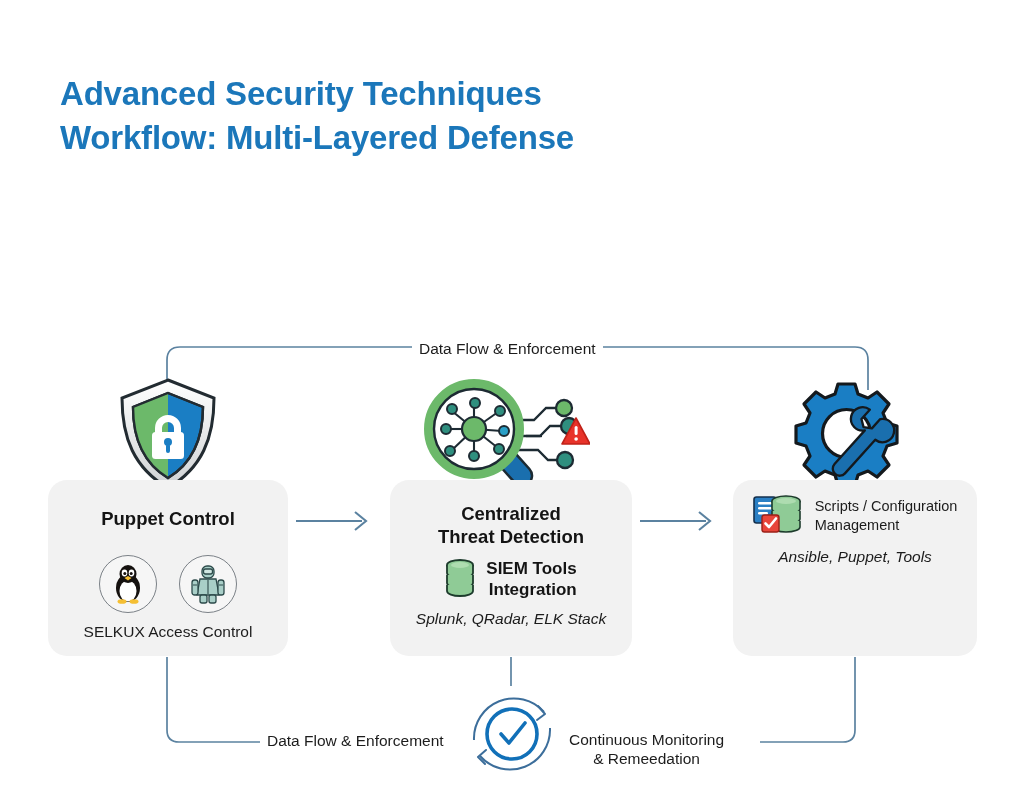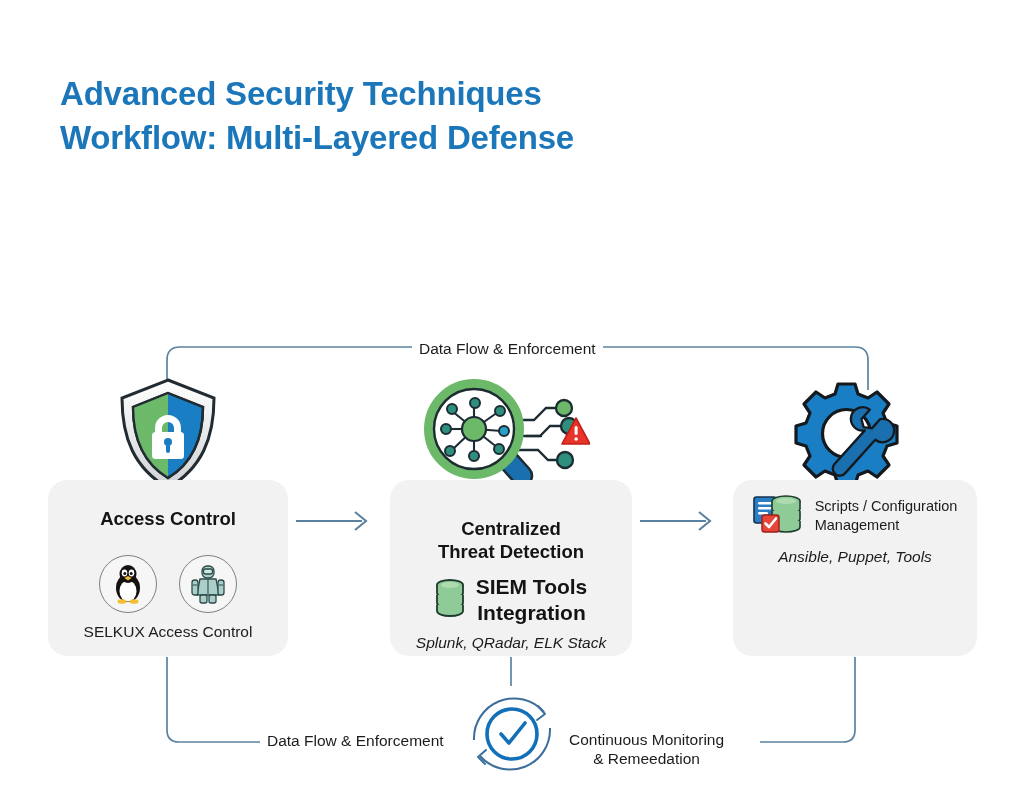--- a/index.html
+++ b/index.html
@@ -78,21 +78,21 @@
   #card-automated-security { left: 733px; top: 480px; width: 244px; height: 176px; }
 
   .card-title {
     font-size: 18.5px;
     font-weight: bold;
     color: #141414;
     line-height: 1.22;
     white-space: pre-line;
   }
   #card-access-control .card-title { margin-top: 28px; }
-  #card-threat-detection .card-title { margin-top: 38px; }
+  #card-threat-detection .card-title { margin-top: 23px; }
   #card-automated-security .card-title { margin-top: 23px; }
 
   
   .badge-row {
     display: flex;
     justify-content: center;
     gap: 22px;
     margin-top: 24px;
   }
   .badge-circle {
@@ -116,24 +116,24 @@
 
   
   .siem-row {
     display: flex;
     align-items: center;
     justify-content: center;
     gap: 11px;
     margin-top: 11px;
   }
   .siem-text {
-    font-size: 21px;
+    font-size: 17px;
     font-weight: bold;
     color: #141414;
-    text-align: center;
+    text-align: right;
     line-height: 1.22;
     white-space: pre-line;
   }
   .tools-line {
     font-size: 15.5px;
     color: #1c1c1c;
     margin-top: 9px;
     font-style: italic;
   }
 
@@ -273,21 +273,21 @@
       <circle cx="52.5" cy="51.5" r="24" fill="#ffffff" stroke="#14191d" stroke-width="3.2"></circle>
     </g>
 
     <g transform="rotate(42 62 56)">
       <path d="M56,12 a15,15 0 1 0 13,24 l0,58 a9,9 0 0 0 18,0 l0,-58 a15,15 0 1 0 -13,-24 l0,16 l-9,6 l-9,-6 z" fill="#1a6fae" stroke="#14191d" stroke-width="3" stroke-linejoin="round" transform="translate(6,0) scale(0.78) translate(14,16)"></path>
     </g>
   </svg>
 </div>
 
 <div class="card" id="card-access-control">
-  <div class="card-title">Access Control</div>
+  <div class="card-title">Puppet Control</div>
   <div class="badge-row">
     <div class="badge-circle">
       <svg width="34" height="40" viewBox="0 0 34 40" xmlns="http://www.w3.org/2000/svg">
         <ellipse cx="17" cy="24" rx="12" ry="14" fill="#15110f"></ellipse>
         <ellipse cx="17" cy="27" rx="8.5" ry="10.5" fill="#ffffff"></ellipse>
         <ellipse cx="17" cy="10" rx="8.5" ry="9" fill="#15110f"></ellipse>
         <ellipse cx="13.5" cy="9" rx="2.8" ry="3.4" fill="#ffffff"></ellipse>
         <ellipse cx="20.5" cy="9" rx="2.8" ry="3.4" fill="#ffffff"></ellipse>
         <circle cx="13.8" cy="9.6" r="1.5" fill="#15110f"></circle>
         <circle cx="20.2" cy="9.6" r="1.5" fill="#15110f"></circle>

